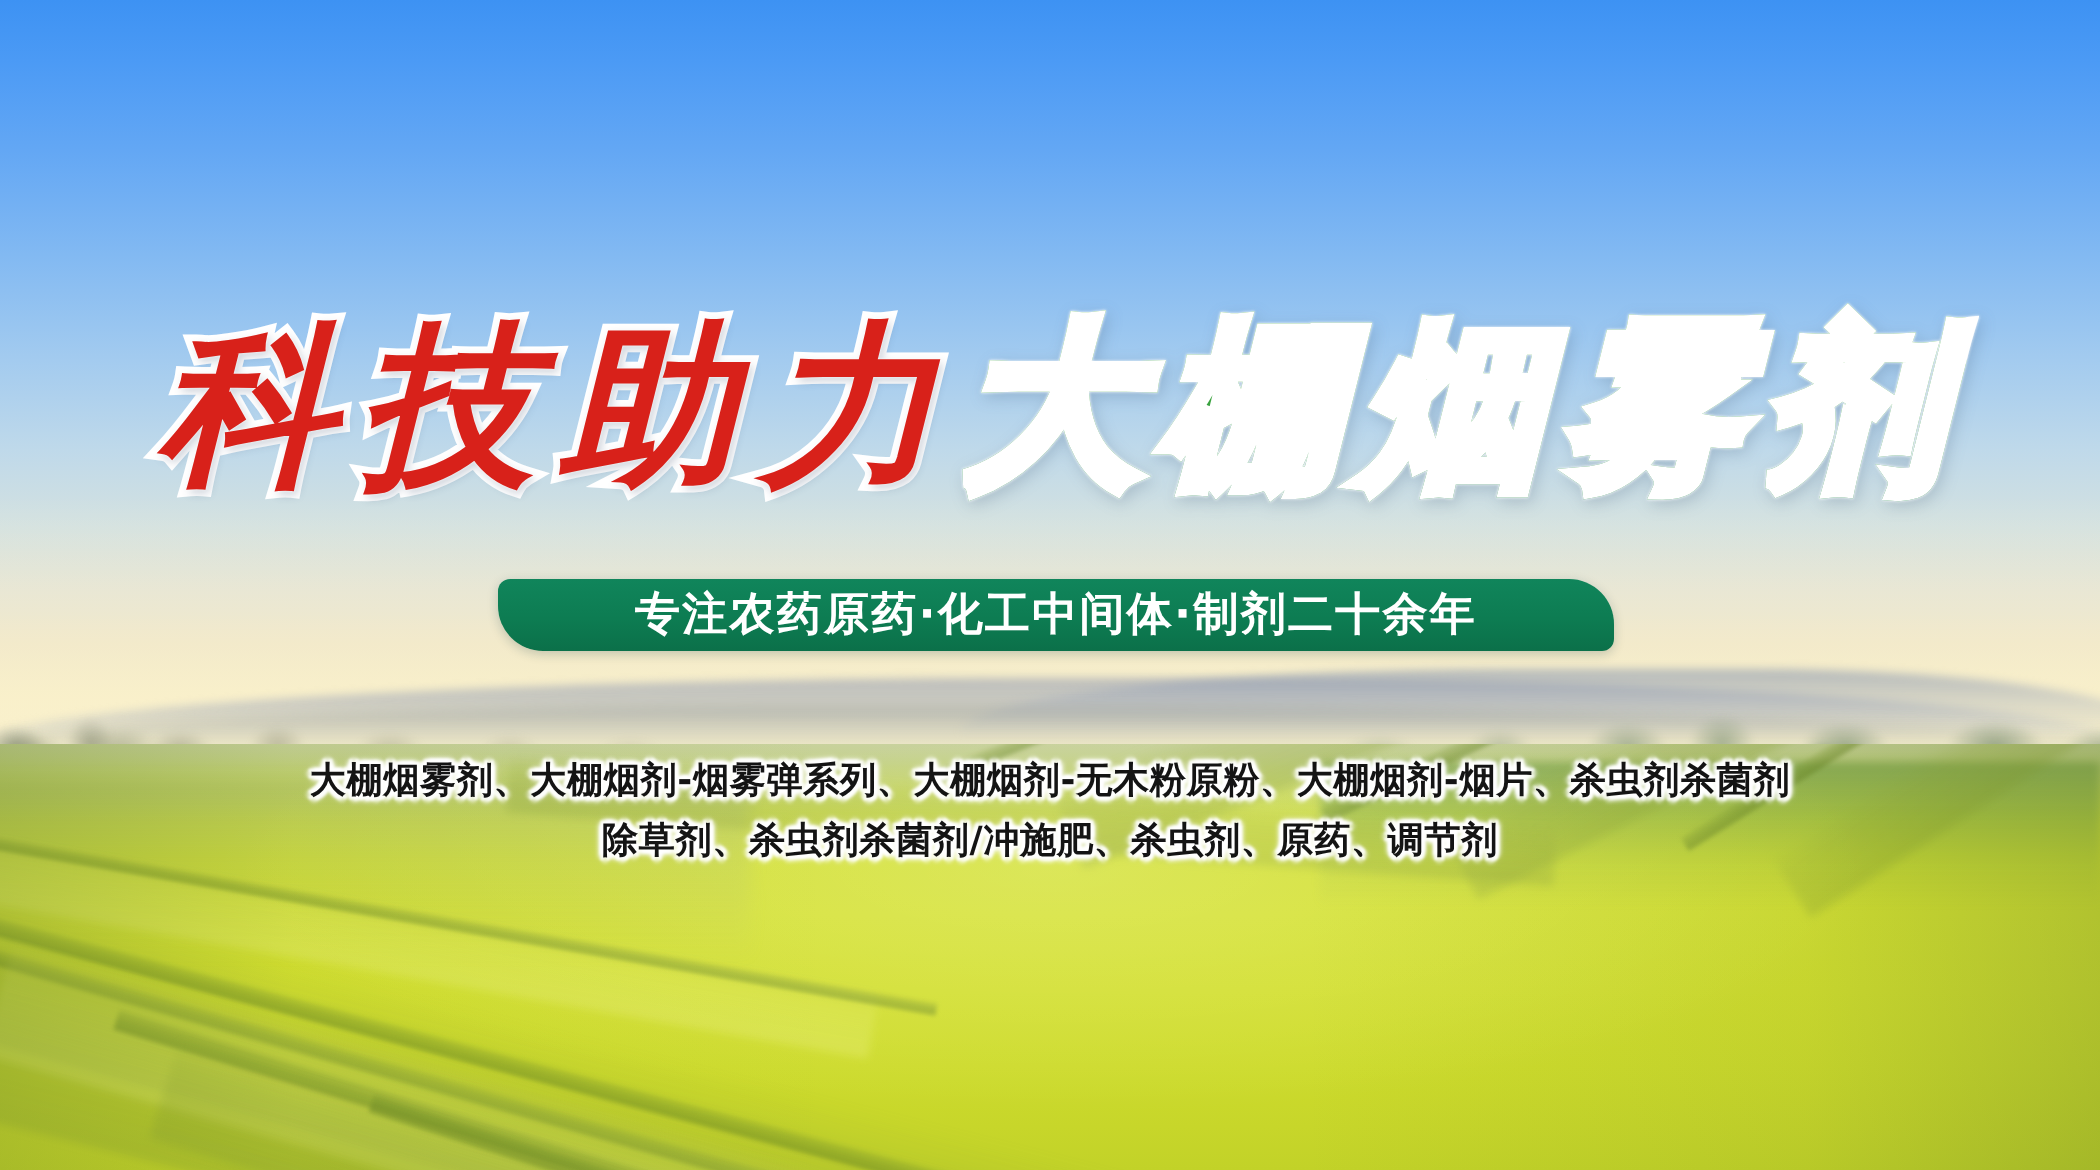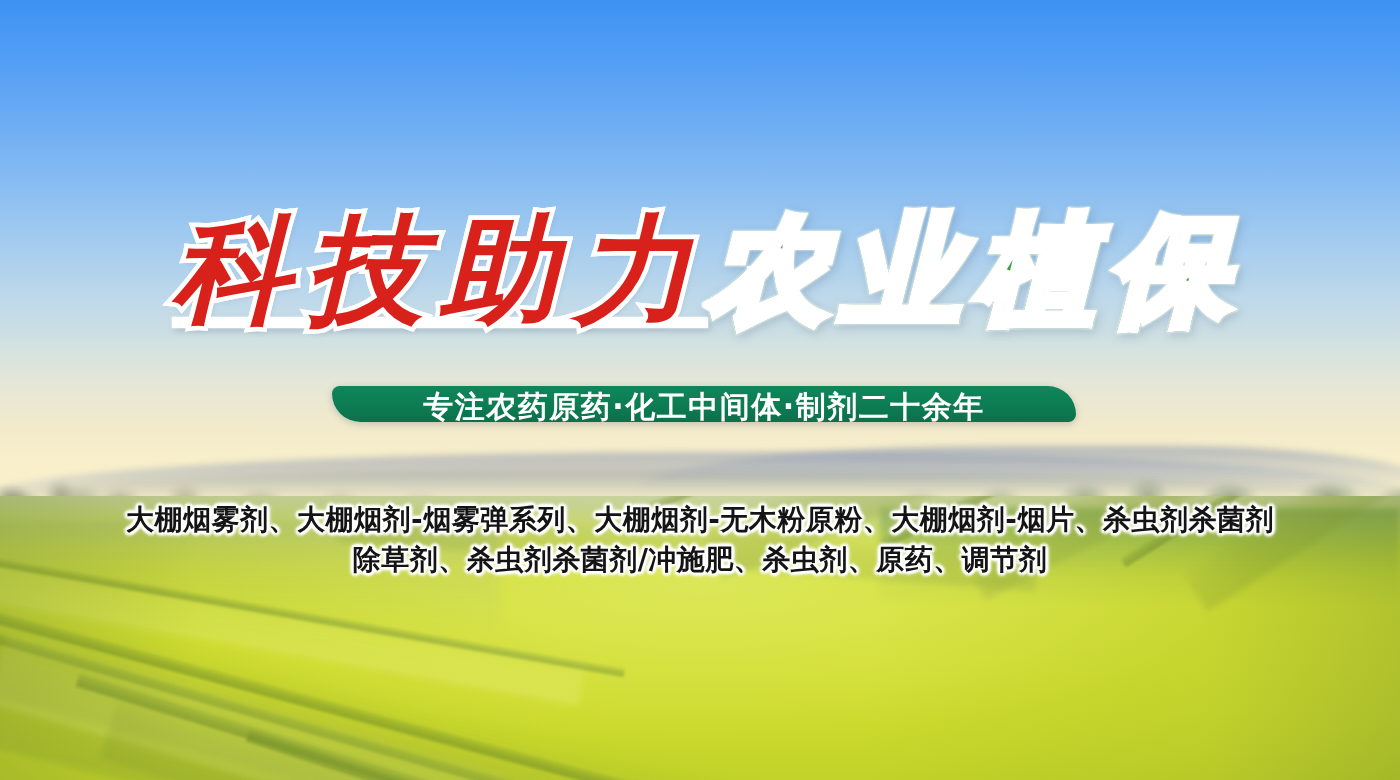--- a/index.html
+++ b/index.html
@@ -271,45 +271,44 @@
   .title .seg {
     display: inline;
   }
   .title .seg-red {
     color: #d8211a;
     -webkit-text-stroke: 9px #ffffff;
     paint-order: stroke fill;
     text-shadow:
        0 0 2px #ffffff,
        2px 3px 6px rgba(60,80,110,0.25);
-    text-decoration: underline;
   }
   .title .seg-green {
     color: #2c9440;
     background: linear-gradient(to bottom, #67bb42 0%, #3fa63f 42%, #14823f 100%);
     -webkit-background-clip: text;
     background-clip: text;
     -webkit-text-fill-color: transparent;
     -webkit-text-stroke: 9px #ffffff;
     paint-order: stroke fill;
     filter: drop-shadow(0 0 1px rgba(255,255,255,0.95))
             drop-shadow(2px 3px 5px rgba(60,80,110,0.22));
   }
 
   
   .pill {
     position: absolute;
     left: 332px; top: 386px;
     width: 744px;
-    height: 36px;
+    height: 48px;
     background: linear-gradient(to bottom, #10855b 0%, #0d7c52 55%, #0b7049 100%);
     border-radius: 8px 30px 8px 30px;
     box-shadow: 0 2px 7px rgba(20,60,70,0.22);
     display: flex;
-    align-items: flex-end;
+    align-items: center;
     justify-content: center;
   }
   .pill-text {
     color: #ffffff;
     font-family: "DejaVu Sans", "Liberation Sans", sans-serif;
     font-size: 30px;
     font-weight: bold;
     letter-spacing: 1.5px;
     line-height: 1;
     white-space: nowrap;
@@ -317,21 +316,21 @@
 
   
   .products {
     position: absolute;
     left: 0; top: 500px;
     width: 1400px;
     text-align: center;
   }
   .product-line {
     font-family: "DejaVu Sans", "Liberation Sans", sans-serif;
-    font-size: 28px;
+    font-size: 24px;
     font-weight: bold;
     color: #141414;
     letter-spacing: 0.5px;
     line-height: 40px;
     white-space: nowrap;
     text-shadow:
       -2px -2px 2px #ffffff,  2px -2px 2px #ffffff,
       -2px  2px 2px #ffffff,  2px  2px 2px #ffffff,
       -3px  0    3px #ffffff,  3px  0   3px #ffffff,
        0   -3px  3px #ffffff,  0    3px 3px #ffffff,
@@ -379,21 +378,21 @@
     <div class="row soft" style="left:1180px; top:74px;  width:660px;  height:50px;  transform: rotate(-33deg);"></div>
 
     <div class="row bright" style="left:-300px; top:8px;   width:900px;  height:46px;  transform: rotate(10deg);"></div>
     <div class="row" style="left:-340px; top:2px;   width:980px;  height:9px;   transform: rotate(10deg);"></div>
     <div class="row soft" style="left:340px;  top:6px;   width:700px;  height:40px;  transform: rotate(4deg);"></div>
   </div>
 
   <div class="field-vignette"></div>
 
   <div class="title-wrap">
-    <div class="title"><span class="seg seg-red">科技助力</span><span class="seg seg-green">农业植保</span></div>
+    <div class="title"><span class="seg seg-red">科技助力</span><span class="seg seg-green">大棚烟雾剂</span></div>
   </div>
 
   <div class="pill">
     <span class="pill-text">专注农药原药·化工中间体·制剂二十余年</span>
   </div>
 
   <div class="products">
     <div class="product-line">大棚烟雾剂、大棚烟剂-烟雾弹系列、大棚烟剂-无木粉原粉、大棚烟剂-烟片、杀虫剂杀菌剂</div>
     <div class="product-line">除草剂、杀虫剂杀菌剂/冲施肥、杀虫剂、原药、调节剂</div>
   </div>

